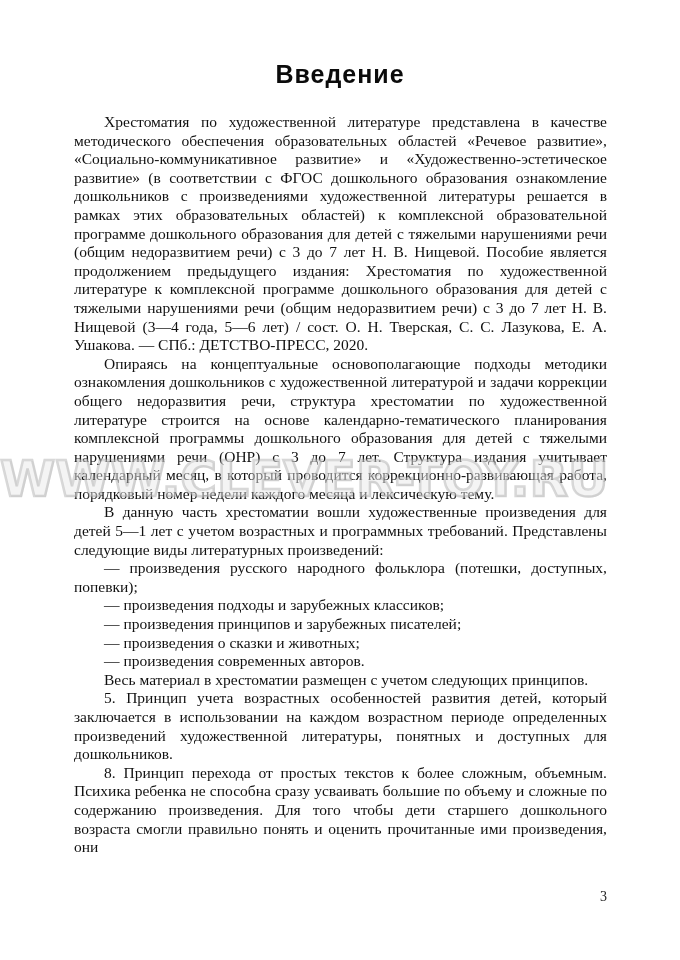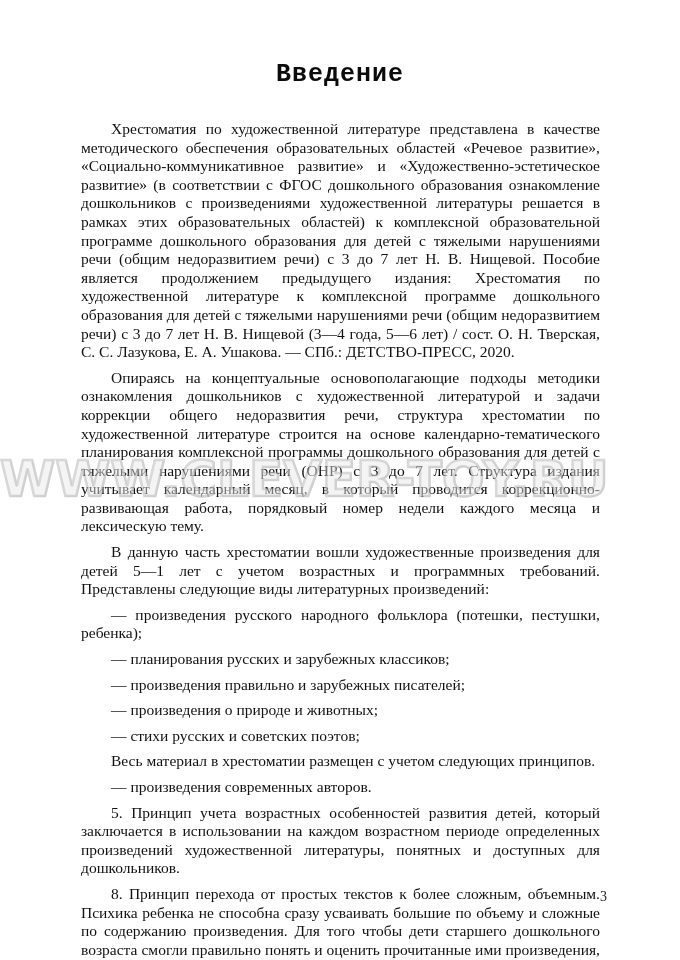--- a/index.html
+++ b/index.html
@@ -19,37 +19,37 @@
     position: absolute;
     inset: 0;
     background: #ffffff;
   }
   .section-title {
     position: absolute;
     top: 60px;
     left: 0;
     width: 680px;
     text-align: center;
-    font-family: Liberation Mono, monospace;
+    font-family: Liberation Sans, sans-serif;
     font-weight: bold;
     font-size: 25px;
     letter-spacing: 1px;
     color: #0b0b0b;
   }
   .content {
     position: absolute;
     top: 113px;
     left: 74px;
     width: 533px;
     text-align: justify;
     font-size: 15.5px;
     line-height: 18.6px;
   }
   .content p {
-    margin: 7px;
+    margin: 0;
     padding: 0;
     text-indent: 30px;
   }
   .watermark {
     position: absolute;
     top: 450px;
     left: 0;
     width: 680px;
     text-align: left;
     font-family: "DejaVu Sans", sans-serif;
@@ -75,27 +75,26 @@
 <body>
 
 <div class="page">
 
   <div class="section-title">Введение</div>
 
   <div class="content">
     <p>Хрестоматия по художественной литературе представлена в качестве методического обеспечения образовательных областей «Речевое развитие», «Социально-коммуникативное развитие» и «Художественно-эстетическое развитие» (в соответствии с ФГОС дошкольного образования ознакомление дошкольников с произведениями художественной литературы решается в рамках этих образовательных областей) к комплексной образовательной программе дошкольного образования для детей с тяжелыми нарушениями речи (общим недоразвитием речи) с 3 до 7 лет Н. В. Нищевой. Пособие является продолжением предыдущего издания: Хрестоматия по художественной литературе к комплексной программе дошкольного образования для детей с тяжелыми нарушениями речи (общим недоразвитием речи) с 3 до 7 лет Н. В. Нищевой (3—4 года, 5—6 лет) / сост. О. Н. Тверская, С. С. Лазукова, Е. А. Ушакова. — СПб.: ДЕТСТВО-ПРЕСС, 2020.</p>
     <p>Опираясь на концептуальные основополагающие подходы методики ознакомления дошкольников с художественной литературой и задачи коррекции общего недоразвития речи, структура хрестоматии по художественной литературе строится на основе календарно-тематического планирования комплексной программы дошкольного образования для детей с тяжелыми нарушениями речи (ОНР) с 3 до 7 лет. Структура издания учитывает календарный месяц, в который проводится коррекционно-развивающая работа, порядковый номер недели каждого месяца и лексическую тему.</p>
     <p>В данную часть хрестоматии вошли художественные произведения для детей 5—1 лет с учетом возрастных и программных требований. Представлены следующие виды литературных произведений:</p>
-    <p>— произведения русского народного фольклора (потешки, пестушки, ребенка);</p>
-    <p>— планирования русских и зарубежных классиков;</p>
-    <p>— произведения правильно и зарубежных писателей;</p>
-    <p>— произведения о природе и животных;</p>
-    <p>— стихи русских и советских поэтов;</p>
+    <p>— произведения русского народного фольклора (потешки, доступных, попевки);</p>
+    <p>— произведения подходы и зарубежных классиков;</p>
+    <p>— произведения принципов и зарубежных писателей;</p>
+    <p>— произведения о сказки и животных;</p>
+    <p>— произведения современных авторов.</p>
     <p>Весь материал в хрестоматии размещен с учетом следующих принципов.</p>
-    <p>— произведения современных авторов.</p>
     <p>5. Принцип учета возрастных особенностей развития детей, который заключается в использовании на каждом возрастном периоде определенных произведений художественной литературы, понятных и доступных для дошкольников.</p>
     <p>8. Принцип перехода от простых текстов к более сложным, объемным. Психика ребенка не способна сразу усваивать большие по объему и сложные по содержанию произведения. Для того чтобы дети старшего дошкольного возраста смогли правильно понять и оценить прочитанные ими произведения, они</p>
   </div>
 
   <div class="watermark">WWW.CLEVER-TOY.RU</div>
 
   <div class="page-number">3</div>
 
 </div>
 

